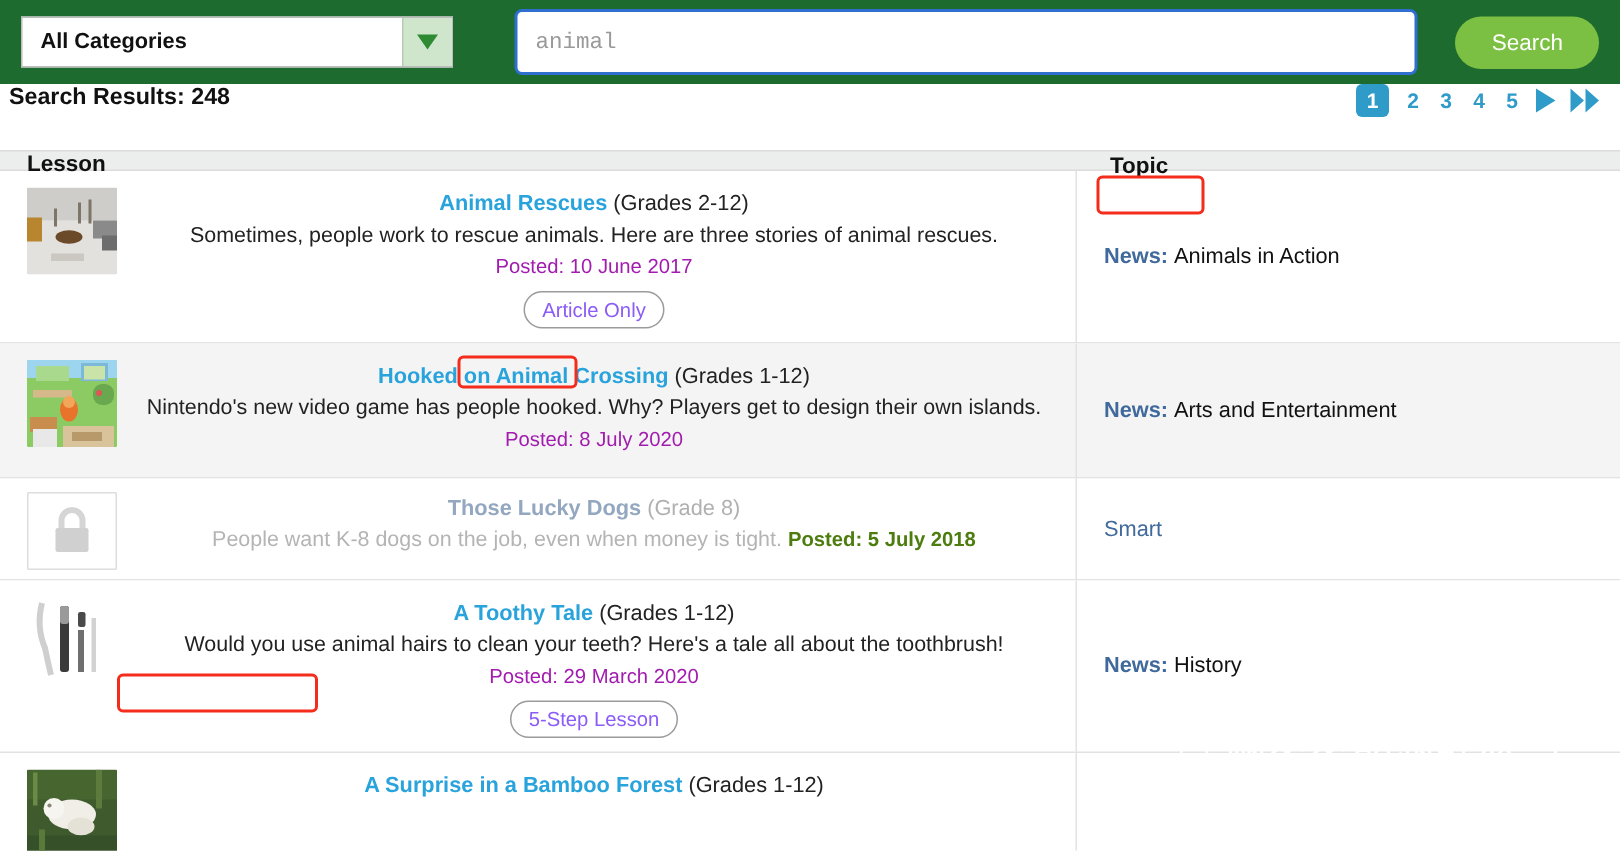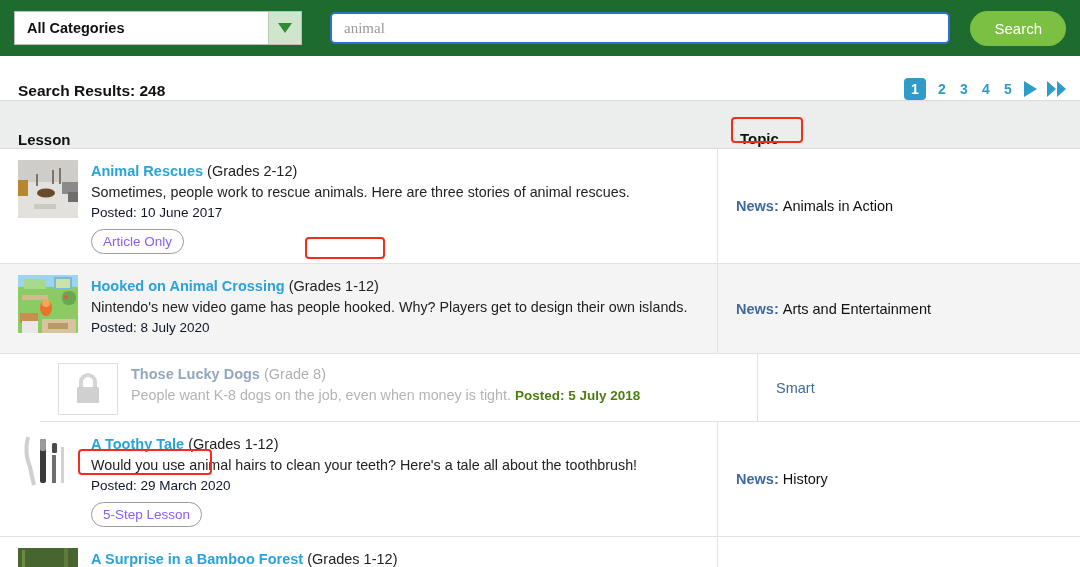--- a/index.html
+++ b/index.html
@@ -11,21 +11,21 @@
   }
   #app { position: relative; width: 1080px; height: 567px; }
 
   
   .searchbar {
     height: 56px;
     background: #1d6b2e;
     display: flex;
     align-items: center;
     padding: 0 14px;
-    gap: 12px;
+    gap: 25px;
   }
   .category-select {
     position: relative;
     width: 288px;
     height: 34px;
     background: #ffffff;
     border: 1px solid #bcbcbc;
     display: flex;
     align-items: center;
   }
@@ -49,27 +49,27 @@
   }
   .tri-down {
     width: 0; height: 0;
     border-left: 7px solid transparent;
     border-right: 7px solid transparent;
     border-top: 10px solid #2e8b34;
   }
   .search-input-wrap { flex: 1; max-width: 620px; margin-left: 16px; }
   .search-input {
     width: 100%;
-    height: 32px;
+    height: 44px;
     background: #ffffff;
     border: 2px solid #2f6fd0;
     border-radius: 5px;
     padding: 0 12px;
     font-size: 15px;
-    font-family: Liberation Serif, serif;
+    font-family: Liberation Mono, monospace;
     color: #9a9a9a;
     outline: none;
   }
   .search-input::placeholder { color: #9a9a9a; }
   .search-btn {
     margin-left: auto;
     background: #7bc043;
     color: #ffffff;
     font-size: 15px;
     font-weight: normal;
@@ -78,22 +78,22 @@
     height: 35px;
     padding: 0 24px;
     cursor: pointer;
     font-family: "Liberation Sans", sans-serif;
   }
 
   
   .results-bar {
     height: 44px;
     display: flex;
-    align-items: flex-end;
-    padding: 0 14px 0 18px;
+    align-items: flex-start;
+    padding: 0 14px 0 6px;
     background: #ffffff;
   }
   .results-count { font-size: 15.5px; font-weight: bold; color: #111; }
   .pager { margin-left: auto; display: flex; align-items: center; gap: 10px; }
   .pg {
     font-size: 14px;
     font-weight: bold;
     color: #2e9bc9;
     cursor: pointer;
     min-width: 12px;
@@ -118,32 +118,33 @@
   .tri-right.sm {
     border-top-width: 8px; border-bottom-width: 8px; border-left-width: 9px;
   }
 
   
   .thead {
     display: flex;
     background: #eceded;
     border-top: 1px solid #dcdcdc;
     border-bottom: 1px solid #dcdcdc;
-    height: 49px;
-    align-items: flex-end;
+    height: 14px;
+    align-items: flex-start;
   }
   .th-lesson { width: 718px; padding-left: 18px; font-size: 15px; font-weight: bold; color: #111; }
   .th-topic { flex: 1; padding-left: 18px; font-size: 15px; font-weight: bold; color: #111; position: relative; }
   .th-topic .boxed { position: relative; display: inline-block; padding: 1px 4px; }
 
   .row {
     display: flex;
     border-bottom: 1px solid #e2e2e2;
     background: #ffffff;
     min-height: 90px;
+    text-align: center;
   }
   .row.alt { background: #f4f4f4; }
   .cell-lesson {
     width: 718px;
     border-right: 1px solid #e2e2e2;
     padding: 11px 16px 9px 18px;
     display: flex;
     gap: 13px;
   }
   .cell-topic {
@@ -180,21 +181,21 @@
   .lesson-grades { color: #222; }
   .lesson-grades.muted { color: #b0b0b0; }
   .lesson-desc {
     font-size: 14.3px;
     line-height: 20px;
     color: #222;
     margin-top: 1px;
   }
   .lesson-desc.muted { color: #b4b4b4; }
   .posted {
-    font-size: 13.5px; color: #0f172a; line-height: 19px; margin-top: 1px;
+    font-size: 13.5px; color: #a21caf; line-height: 19px; margin-top: 1px;
   }
   .posted-inline { font-size: 13.5px; color: #a8a8a8; }
   .posted-inline.dark { color: #4d7c0f; font-weight: bold; }
   .tag {
     display: inline-block;
     margin-top: 7px;
     border: 1px solid #9b9b9b;
     border-radius: 13px;
     padding: 4px 11px;
     font-size: 13.5px;
@@ -335,21 +336,21 @@
         <div class="lesson-desc">Nintendo's new video game has people hooked. Why? Players get to design their own islands.</div>
         <div class="posted">Posted: 8 July 2020</div>
       </div>
     </div>
     <div class="cell-topic">
       <span class="topic-prefix">News:</span>
       <span class="topic-name">Arts and Entertainment</span>
     </div>
   </div>
 
-  <div class="row" style="min-height:62px;margin-left:40px;">
+  <div class="row" style="min-height:62px;">
     <div class="cell-lesson" style="padding-top:9px;padding-bottom:6px;">
       <div class="thumb locked" style="height:52px;">
         <svg width="34" height="36" viewBox="0 0 34 36">
           <path d="M10 17 L10 11 a7 7 0 0 1 14 0 L24 17" fill="none" stroke="#d5d5d5" stroke-width="4"></path>
           <rect x="6" y="16" width="22" height="16" rx="1.5" fill="#d0d0d0"></rect>
         </svg>
       </div>
       <div class="lesson-body">
         <div class="lesson-title-line">
           <span class="lesson-title muted">Those Lucky Dogs</span>

